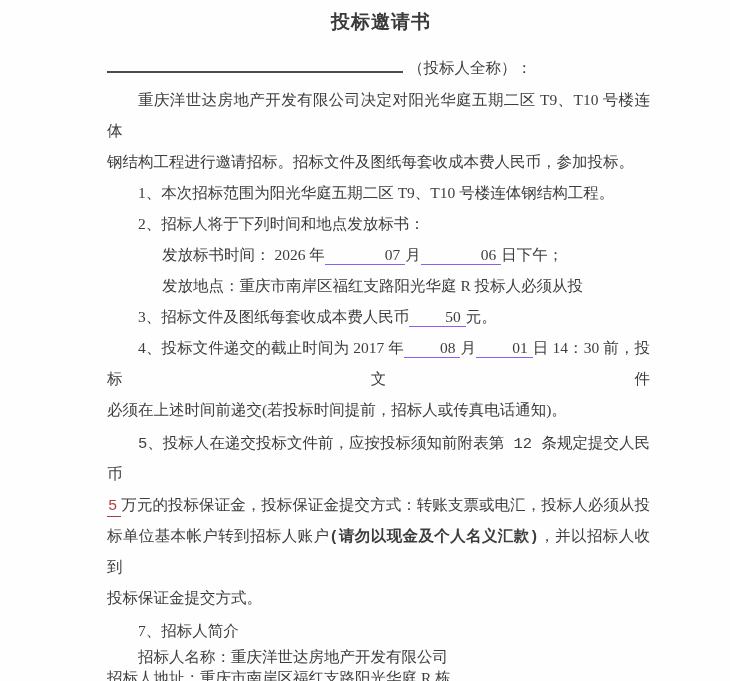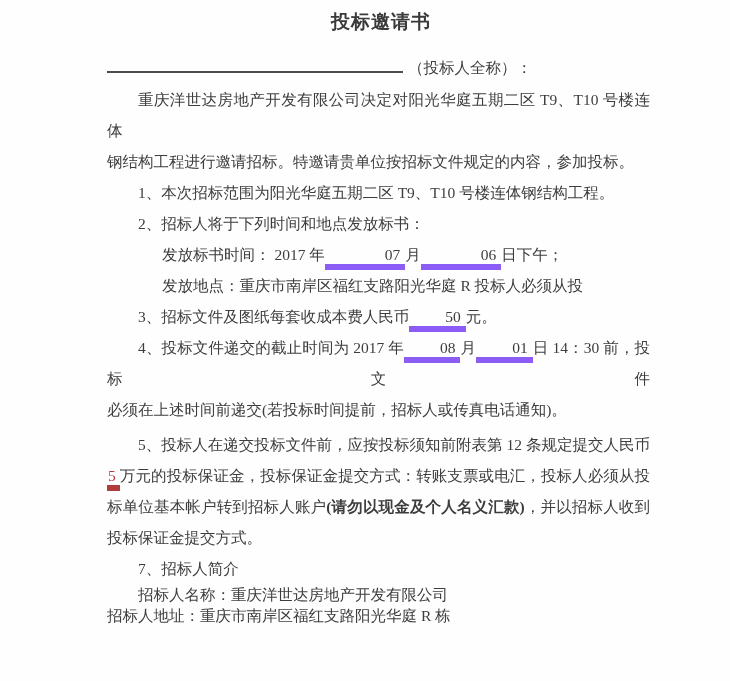--- a/index.html
+++ b/index.html
@@ -42,29 +42,29 @@
   .blankline {
     display: inline-block;
     width: 296px;
     height: 15px;
     border-bottom: 2px solid #4c4c4c;
     vertical-align: baseline;
   }
   .blank-label { padding-left: 5px; }
   .para { margin: 0; }
   .mt-intro { margin-top: 1px; }
-  .mt-item5 { margin-top: 4px; }
+  .mt-item5 { margin-top: 4px; font-family: Liberation Mono, monospace; }
   .line { display: block; }
   .line.fill { text-align: justify; text-align-last: justify; }
   .indent { text-indent: 31px; }
   .subindent { text-indent: 55px; }
   .u {
     display: inline-block;
     padding: 0 5px;
-    border-bottom: 6px solid #8b5cf6;
+    border-bottom: 1px solid #8b5cf6;
     line-height: 19px;
   }
   .u.red {
     color: #b23c3c;
     border-bottom-color: #b23c3c;
     padding: 0 4px 0 1px;
   }
   .bold { font-weight: bold; }
   .footer-block { margin-top: 0; line-height: 21px; }
 </style>
@@ -74,28 +74,28 @@
 <div class="page">
 
   <div class="title">投标邀请书</div>
 
   <div class="content">
 
     <div class="blank-row"><span class="blankline"></span><span class="blank-label">（投标人全称）：</span></div>
 
     <div class="para mt-intro">
       <span class="line fill indent">重庆洋世达房地产开发有限公司决定对阳光华庭五期二区 T9、T10 号楼连体</span>
-      <span class="line">钢结构工程进行邀请招标。特邀请贵单位按招标文件规定的内容，参加投标。</span>
+      <span class="line">钢结构工程进行邀请招标。招标文件及图纸每套收成本费人民币，参加投标。</span>
     </div>
 
     <div class="para indent">1、本次招标范围为阳光华庭五期二区 T9、T10 号楼连体钢结构工程。</div>
 
     <div class="para indent">2、招标人将于下列时间和地点发放标书：</div>
 
-    <div class="para subindent"><span>发放标书时间： 2017 年</span><span class="u">07</span><span>月</span><span class="u">06</span><span>日下午；</span></div>
+    <div class="para subindent"><span>发放标书时间： 2026 年</span><span class="u">07</span><span>月</span><span class="u">06</span><span>日下午；</span></div>
 
     <div class="para subindent">发放地点：重庆市南岸区福红支路阳光华庭 R 投标人必须从投</div>
 
     <div class="para indent"><span>3、招标文件及图纸每套收成本费人民币</span><span class="u">50</span><span>元。</span></div>
 
     <div class="para">
       <span class="line fill indent"><span>4、投标文件递交的截止时间为 2017 年</span><span class="u">08</span><span>月</span><span class="u">01</span><span>日 14：30 前，投标文件</span></span>
       <span class="line">必须在上述时间前递交(若投标时间提前，招标人或传真电话通知)。</span>
     </div>
 

